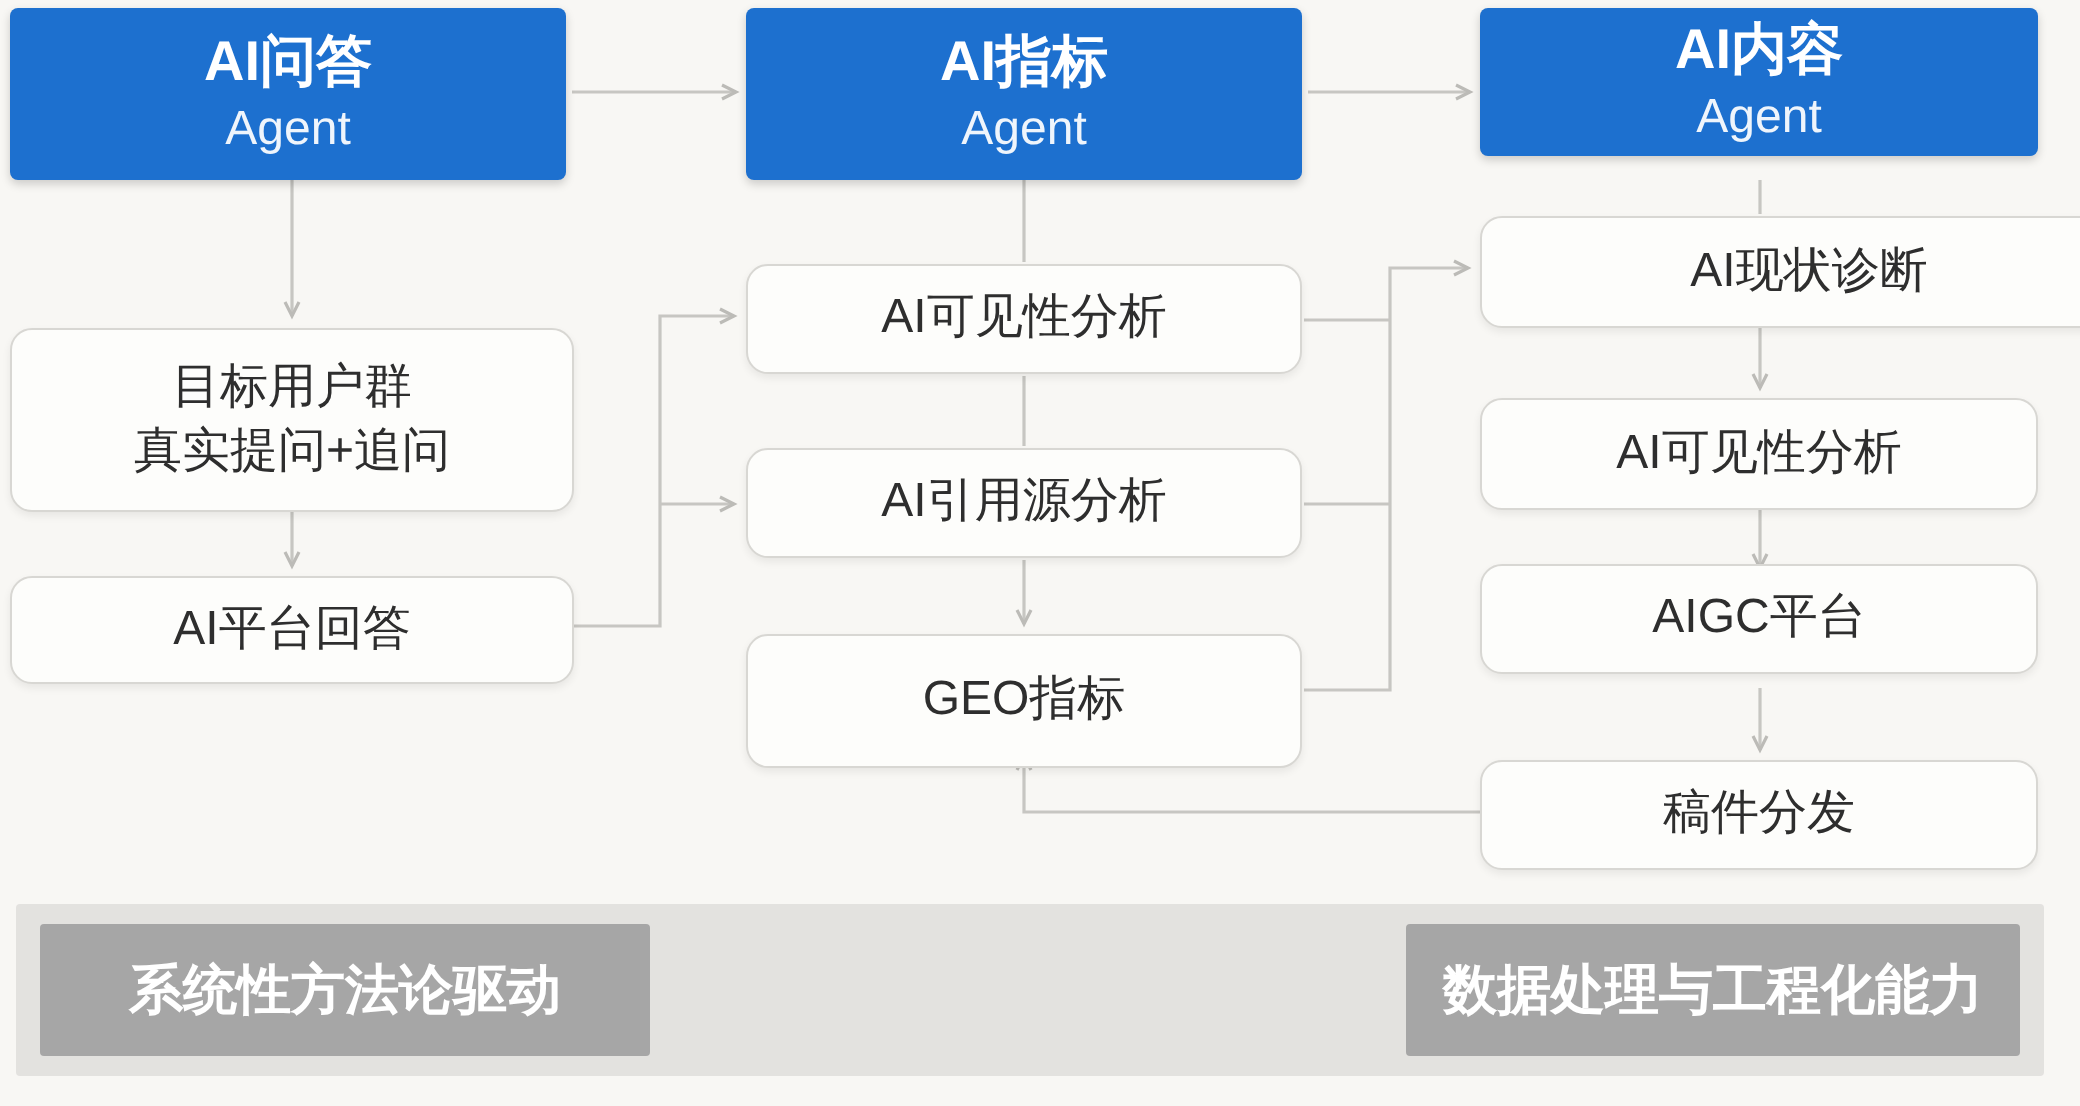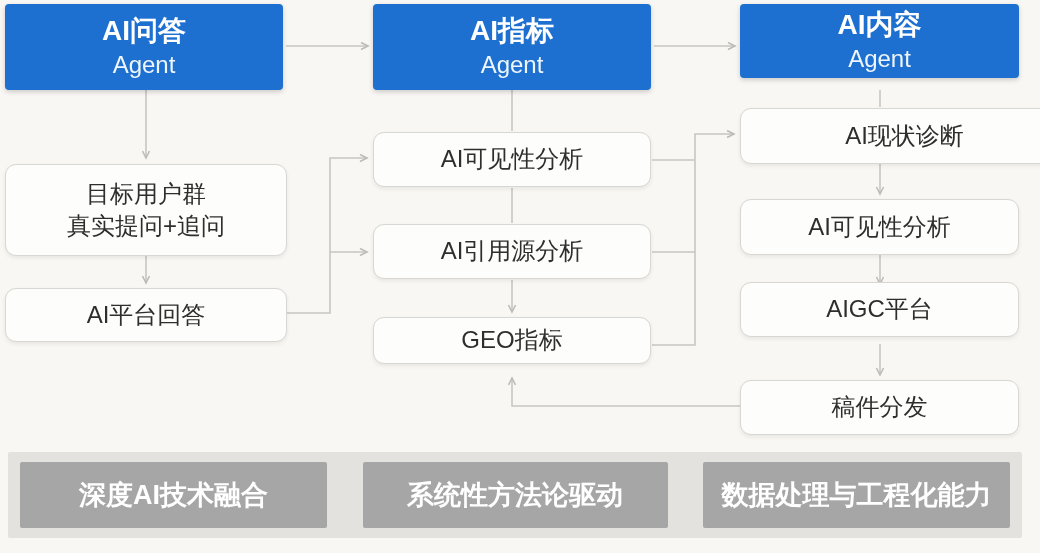--- a/index.html
+++ b/index.html
@@ -79,21 +79,21 @@
   
   .agent-qa       { left: 5px;   top: 4px;   width: 278px; height: 86px; }
   .agent-metrics  { left: 373px; top: 4px;   width: 278px; height: 86px; }
   .agent-content  { left: 740px; top: 4px;   width: 279px; height: 74px; }
 
   .node-target-users    { left: 5px;   top: 164px; width: 282px; height: 92px; }
   .node-platform-answer { left: 5px;   top: 288px; width: 282px; height: 54px; }
 
   .node-visibility      { left: 373px; top: 132px; width: 278px; height: 55px; text-align: right; }
   .node-citation        { left: 373px; top: 224px; width: 278px; height: 55px; }
-  .node-geo             { left: 373px; top: 317px; width: 278px; height: 47px; }
+  .node-geo             { left: 373px; top: 317px; width: 278px; height: 67px; }
 
   .node-diagnosis       { left: 740px; top: 108px; width: 329px; height: 56px; }
   .node-optimization    { left: 740px; top: 199px; width: 279px; height: 56px; }
   .node-aigc            { left: 740px; top: 282px; width: 279px; height: 55px; }
   .node-distribution    { left: 740px; top: 380px; width: 279px; height: 55px; }
 </style>
 </head>
 <body>
 
 <div class="stage">
@@ -168,23 +168,20 @@
     <span>AI可见性分析</span>
   </div>
   <div class="box node node-aigc">
     <span>AIGC平台</span>
   </div>
   <div class="box node node-distribution">
     <span>稿件分发</span>
   </div>
 
   <div class="capability-bar">
-    <div class="capability cap-1">
-      <span>深度AI技术融合</span>
-    </div>
     <div class="capability cap-2">
       <span>系统性方法论驱动</span>
     </div>
     <div class="capability cap-3">
       <span>数据处理与工程化能力</span>
     </div>
   </div>
 
 </div>
 

